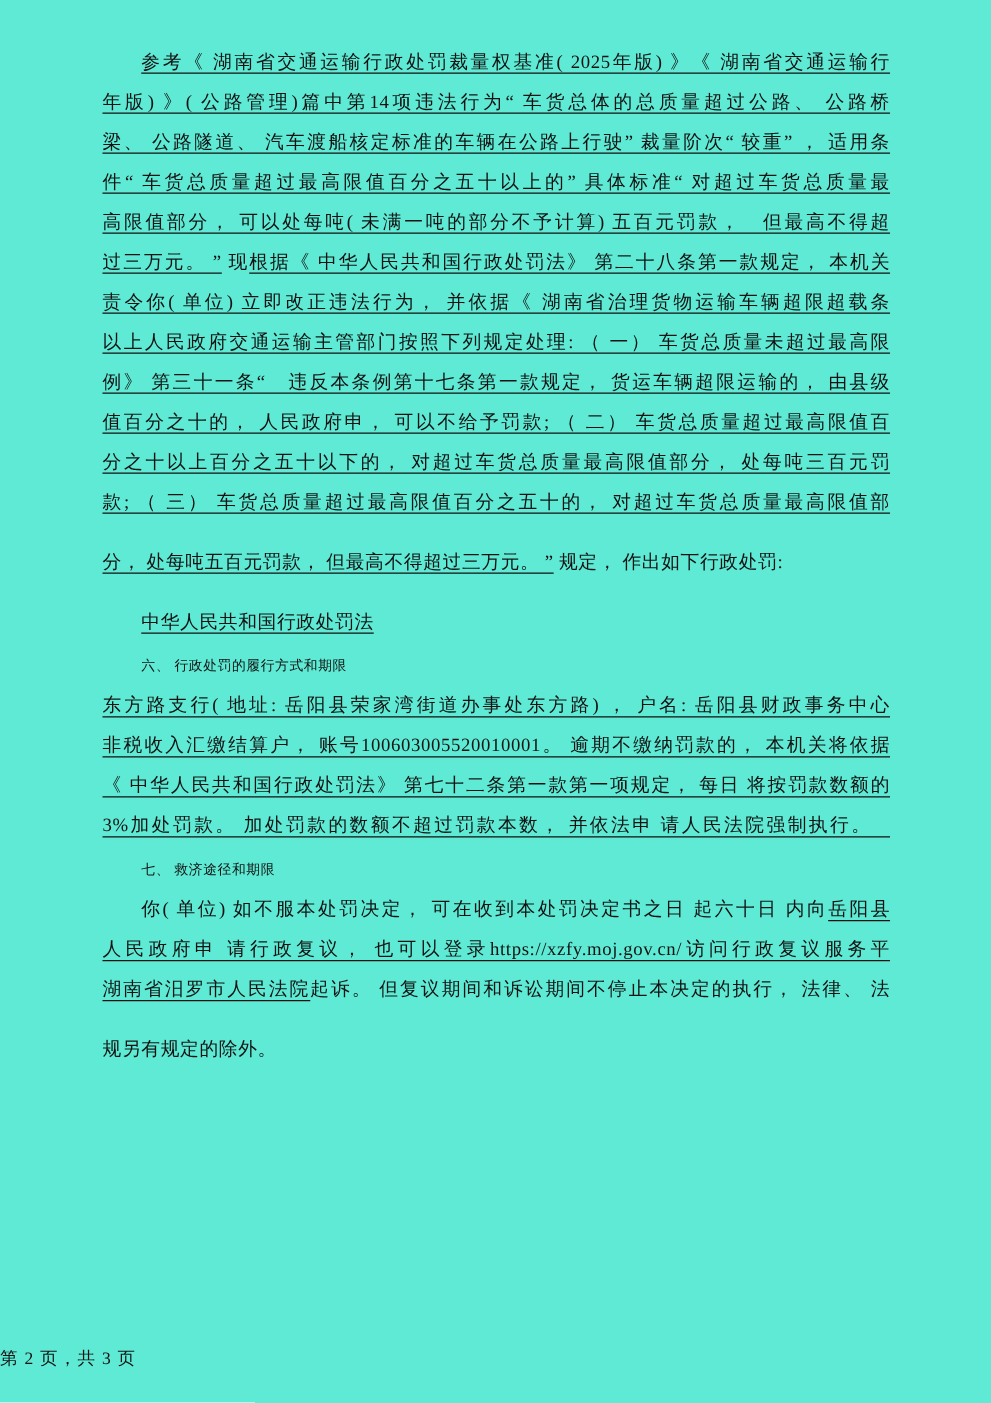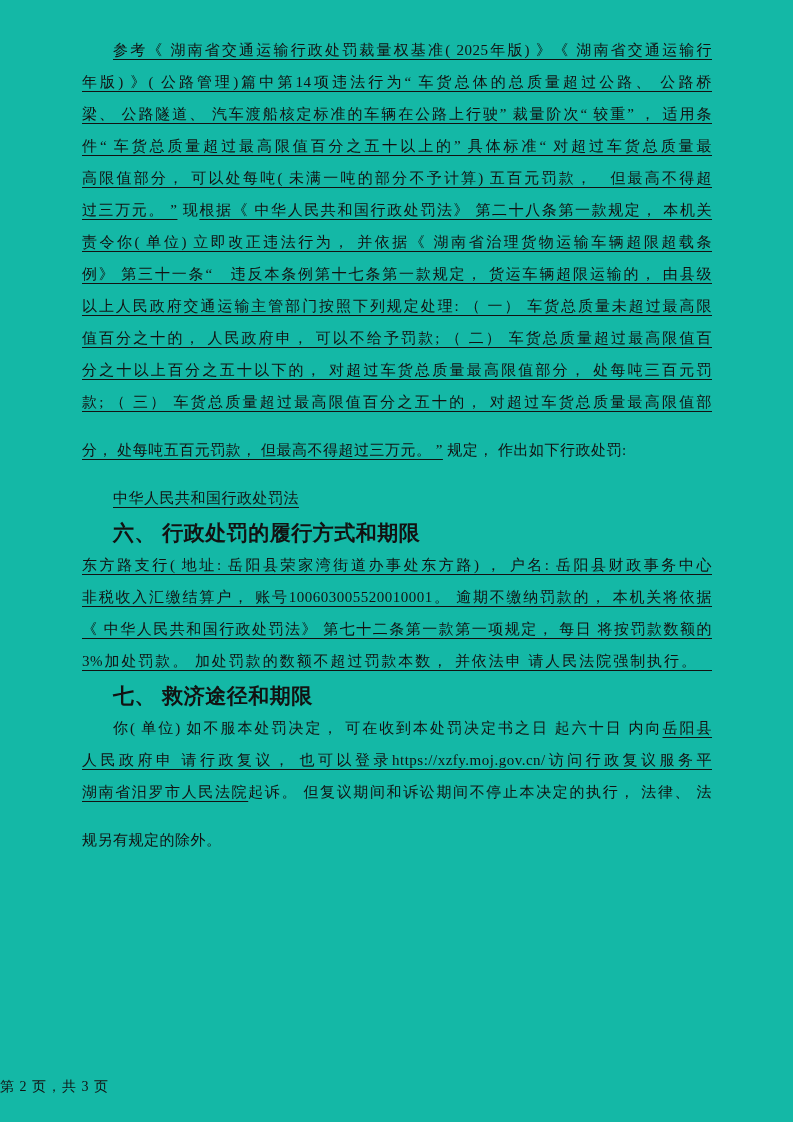--- a/index.html
+++ b/index.html
@@ -4,21 +4,21 @@
 <style>
   html, body {
     margin: 0;
     padding: 0;
     background: #ffffff;
   }
   .page {
     position: relative;
     width: 793px;
     height: 1122px;
-    background: #14b8a6;
+    background: #5eead4;
     color: #121212;
     font-family: "Liberation Serif", "DejaVu Serif", serif;
     overflow: hidden;
     box-sizing: border-box;
   }
   .content {
     position: absolute;
     left: 82px;
     top: 34px;
     width: 630px;
@@ -34,22 +34,22 @@
   }
   .line.no-stretch {
     text-align-last: left;
     margin-top: 16px;
   }
   .line.indent {
     text-indent: 31px;
   }
   .heading {
     font-family: "Liberation Sans", "DejaVu Sans", sans-serif;
-    font-weight: bold;
-    font-size: 21px;
+    font-weight: normal;
+    font-size: 11px;
     line-height: 32px;
     margin-top: 3px;
     text-indent: 31px;
     letter-spacing: 0.5px;
   }
   .u {
     text-decoration: underline;
     text-decoration-thickness: 1px;
     text-underline-offset: 4px;
     text-decoration-color: #121212;
@@ -71,22 +71,22 @@
 <div class="page">
   <div class="content">
       <div class="paragraph">
         <div class="line indent"><span class="u">参考《 湖南省交通运输行政处罚裁量权基准( 2025年版) 》《 湖南省交通运输行</span></div>
         <div class="line"><span class="u">年版) 》( 公路管理)篇中第14项违法行为“ 车货总体的总质量超过公路、 公路桥</span></div>
         <div class="line"><span class="u">梁、 公路隧道、 汽车渡船核定标准的车辆在公路上行驶” 裁量阶次“ 较重” ， 适用条</span></div>
         <div class="line"><span class="u">件“ 车货总质量超过最高限值百分之五十以上的” 具体标准“ 对超过车货总质量最</span></div>
         <div class="line"><span class="u">高限值部分， 可以处每吨( 未满一吨的部分不予计算) 五百元罚款，　但最高不得超</span></div>
         <div class="line"><span class="u">过三万元。 ”</span><span class="plain"> 现</span><span class="u">根据《 中华人民共和国行政处罚法》 第二十八条第一款规定， 本机关</span></div>
         <div class="line"><span class="u">责令你( 单位) 立即改正违法行为， 并依据《 湖南省治理货物运输车辆超限超载条</span></div>
+        <div class="line"><span class="u">以上人民政府交通运输主管部门按照下列规定处理: （ 一） 车货总质量未超过最高限</span></div>
         <div class="line"><span class="u">例》 第三十一条“　违反本条例第十七条第一款规定， 货运车辆超限运输的， 由县级</span></div>
-        <div class="line"><span class="u">以上人民政府交通运输主管部门按照下列规定处理: （ 一） 车货总质量未超过最高限</span></div>
         <div class="line"><span class="u">值百分之十的， 人民政府申， 可以不给予罚款; （ 二） 车货总质量超过最高限值百</span></div>
         <div class="line"><span class="u">分之十以上百分之五十以下的， 对超过车货总质量最高限值部分， 处每吨三百元罚</span></div>
         <div class="line"><span class="u">款; （ 三） 车货总质量超过最高限值百分之五十的， 对超过车货总质量最高限值部</span></div>
         <div class="line no-stretch"><span class="u">分， 处每吨五百元罚款， 但最高不得超过三万元。 ”</span><span class="plain"> 规定， 作出如下行政处罚:</span></div>
       </div>
       <div class="paragraph">
         <div class="line indent no-stretch"><span class="u">中华人民共和国行政处罚法</span></div>
       </div>
       <div class="heading">六、 行政处罚的履行方式和期限</div>
       <div class="paragraph">

